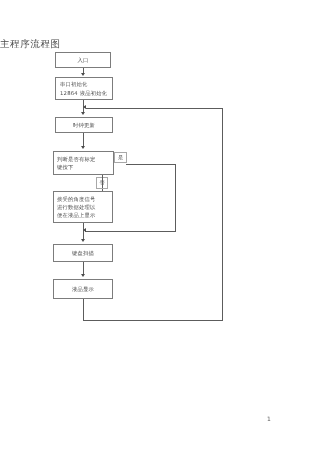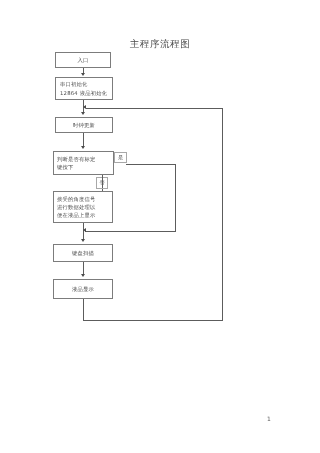--- a/index.html
+++ b/index.html
@@ -23,21 +23,20 @@
     height: 453px;
     background: #ffffff;
   }
 
   
   .doc-title {
     position: absolute;
     left: 0;
     top: 38px;
     width: 320px;
-    text-align: center;
     font-size: 9.5px;
     letter-spacing: 0.6px;
     color: #4a4a4a;
     white-space: nowrap;
   }
 
   
   .node {
     position: absolute;
     box-sizing: border-box;

